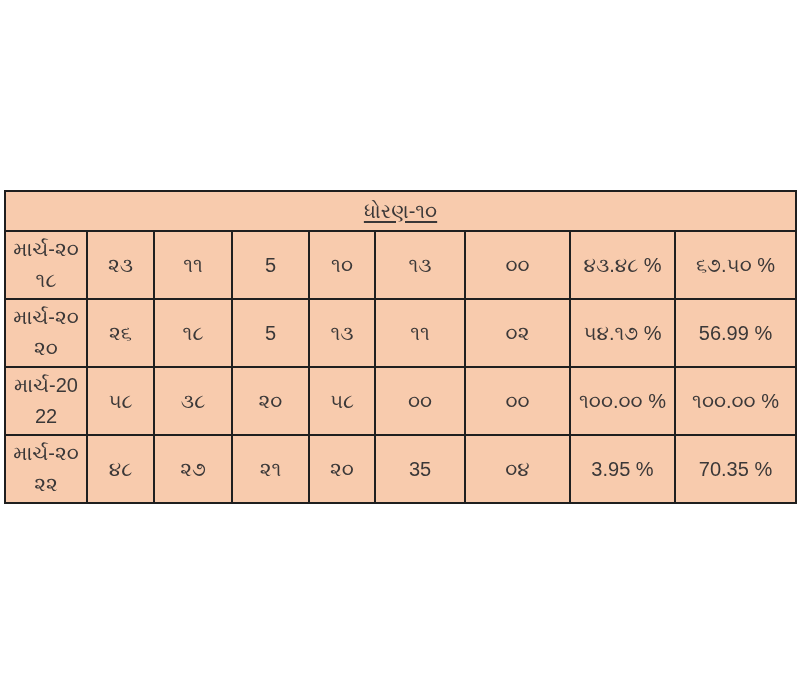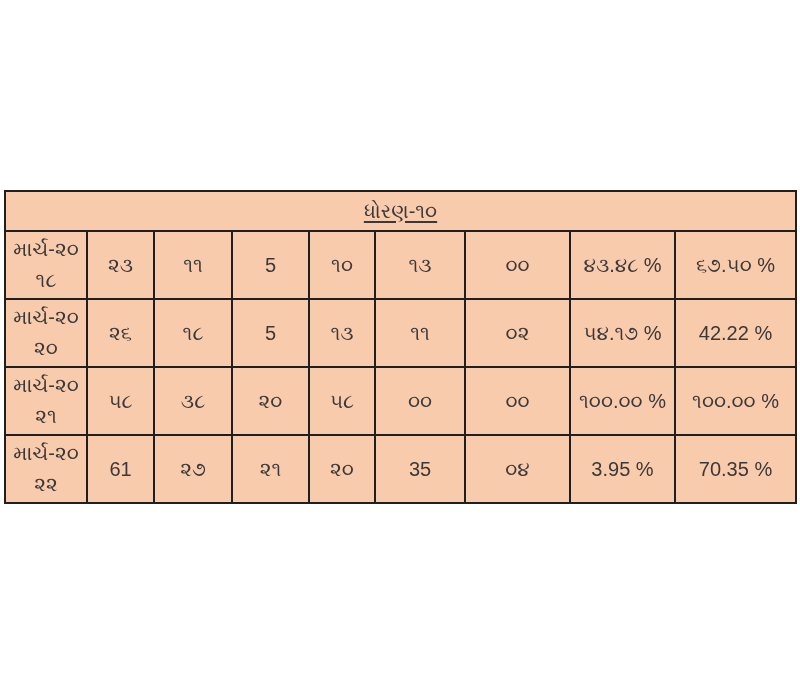--- a/index.html
+++ b/index.html
@@ -92,36 +92,36 @@
       </tr>
       <tr class="data-row">
         <td class="year-cell">માર્ચ-૨૦૨૦</td>
         <td>૨૬</td>
         <td>૧૮</td>
         <td>5</td>
         <td>૧૩</td>
         <td>૧૧</td>
         <td>૦૨</td>
         <td>૫૪.૧૭ %</td>
-        <td>42.22 %</td>
+        <td>56.99 %</td>
       </tr>
       <tr class="data-row">
-        <td class="year-cell">માર્ચ-૨૦૨૧</td>
+        <td class="year-cell">માર્ચ-2022</td>
         <td>૫૮</td>
         <td>૩૮</td>
         <td>૨૦</td>
         <td>૫૮</td>
         <td>૦૦</td>
         <td>૦૦</td>
         <td>૧૦૦.૦૦ %</td>
         <td>૧૦૦.૦૦ %</td>
       </tr>
       <tr class="data-row">
         <td class="year-cell">માર્ચ-૨૦૨૨</td>
-        <td>61</td>
+        <td>૪૮</td>
         <td>૨૭</td>
         <td>૨૧</td>
         <td>૨૦</td>
         <td>35</td>
         <td>૦૪</td>
         <td>3.95 %</td>
         <td>70.35 %</td>
       </tr>
     </tbody>
   </table>

